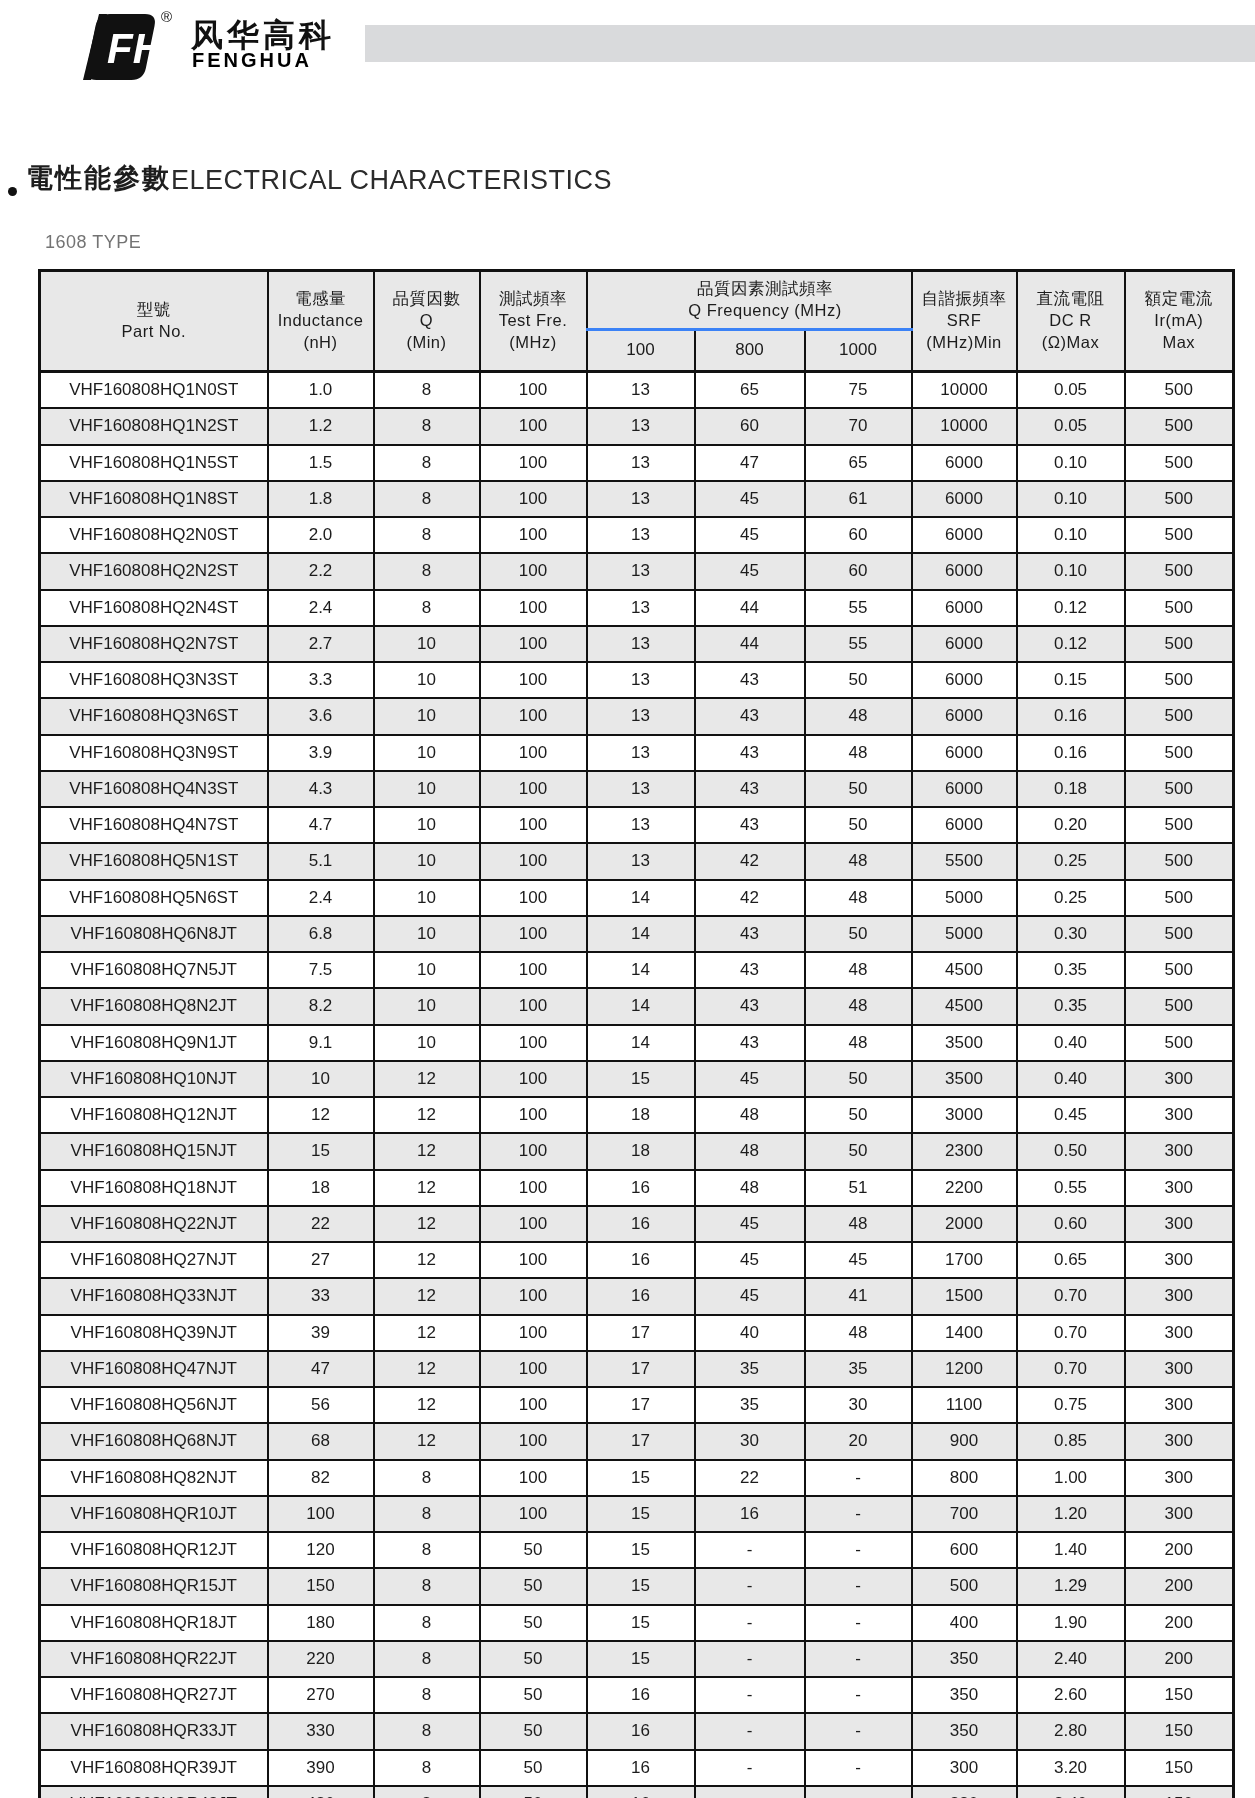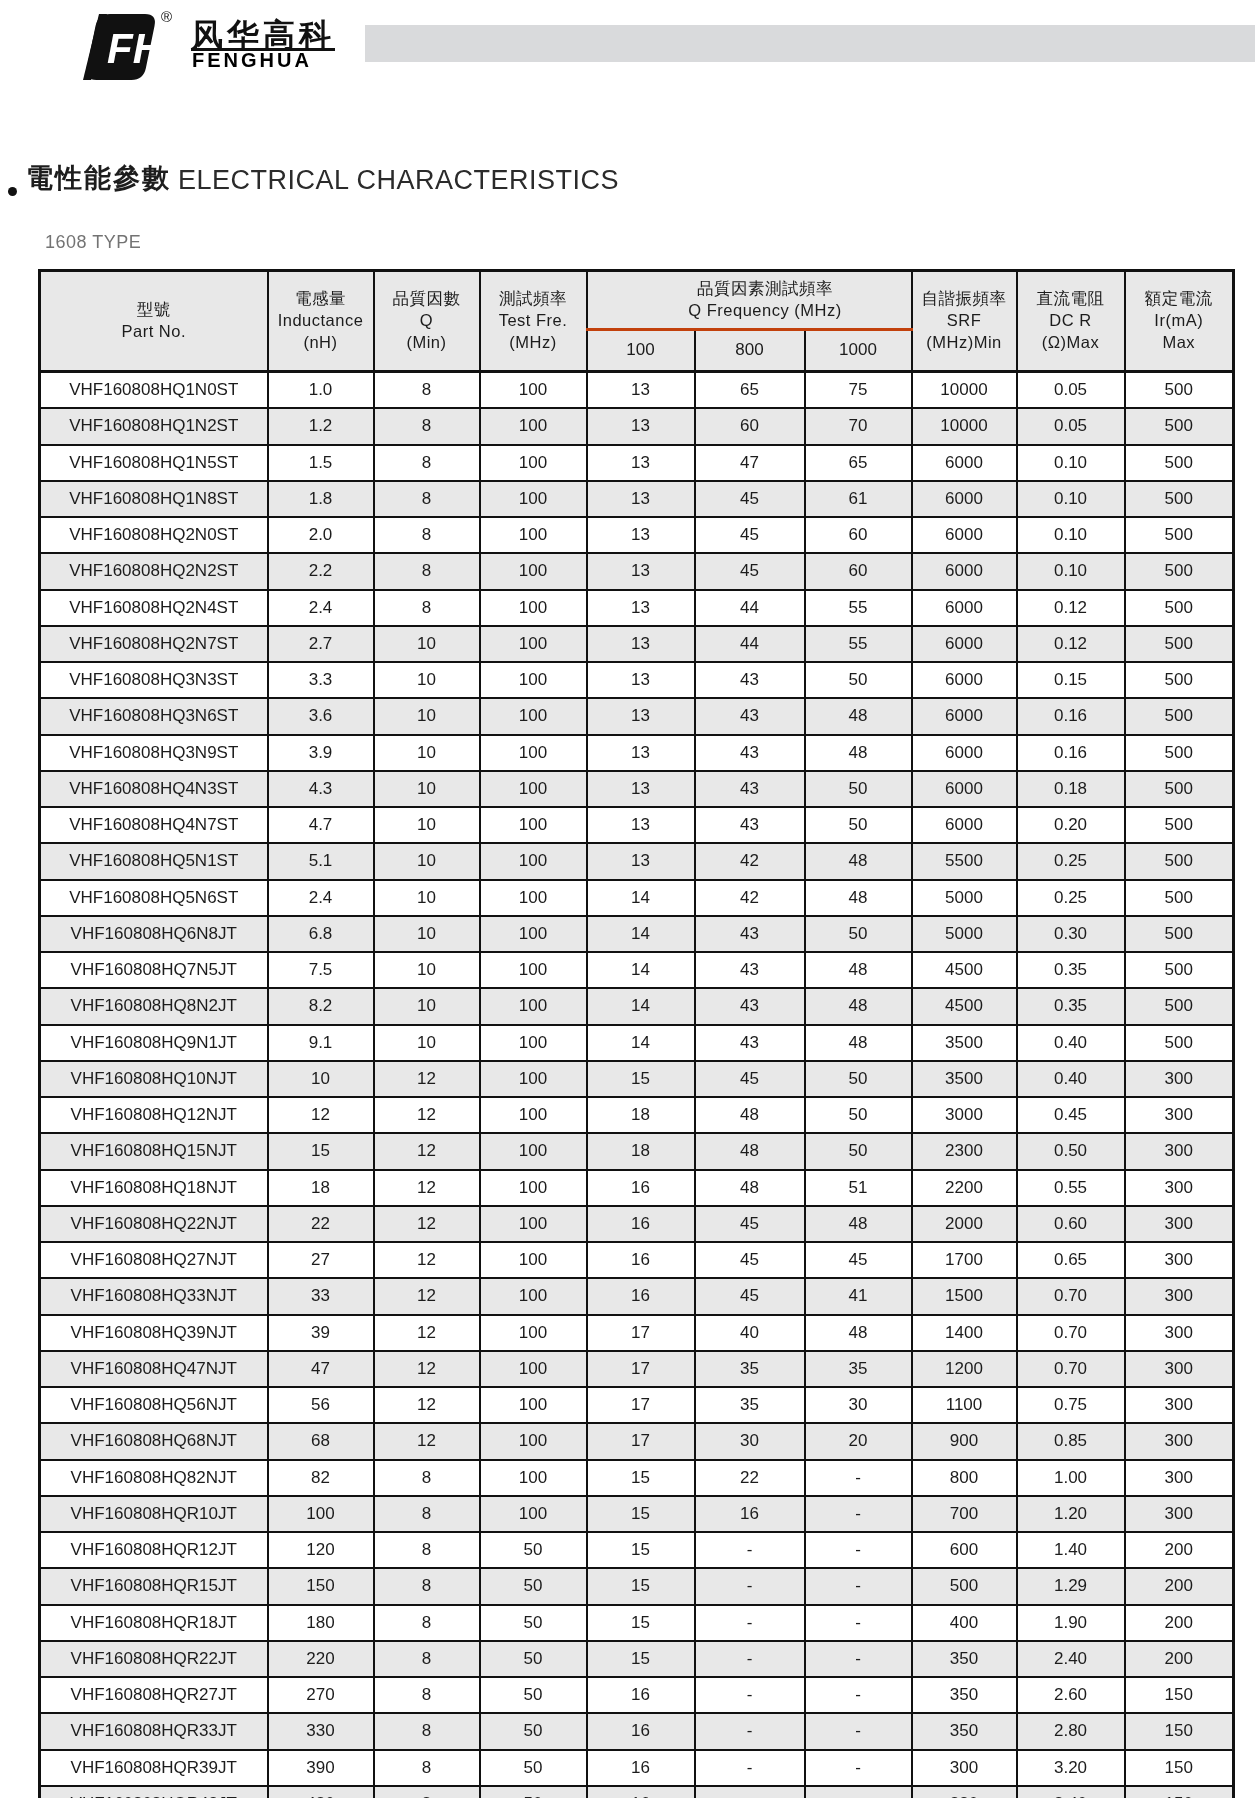--- a/index.html
+++ b/index.html
@@ -5,38 +5,38 @@
   html,body { margin:0; padding:0; background:#fff; }
   .page {
     position:relative; width:1255px; height:1798px; background:#ffffff;
     font-family:"Liberation Sans","DejaVu Sans",sans-serif; color:#1c1c1c;
     overflow:hidden;
   }
   
   .band { position:absolute; left:365px; top:25px; width:890px; height:37px; background:#d9dadc; }
   .logo-mark { position:absolute; left:70px; top:14px; }
   .reg { position:absolute; left:161px; top:8px; font-size:15px; color:#111; }
-  .brand-cn { position:absolute; left:191px; top:14px; font-size:32px; font-weight:bold; letter-spacing:4px; color:#111; white-space:nowrap;text-decoration:underline; }
+  .brand-cn { position:absolute; left:191px; top:14px; font-size:32px; font-weight:bold; letter-spacing:4px; color:#111; white-space:nowrap; }
   .brand-en { position:absolute; left:192px; top:49px; font-size:20px; font-weight:bold; letter-spacing:3px; color:#000000; white-space:nowrap; }
   
   .title { position:absolute; left:8px; top:160px; display:flex; align-items:flex-end; white-space:nowrap; }
   .bullet { width:9px; height:9px; border-radius:50%; background:#111; margin-right:9px; flex:0 0 auto; }
   .title-cn { font-size:27px; font-weight:600; letter-spacing:2px; color:#1d1d1d; }
-  .title-en { font-size:27px; font-weight:400; margin-left:7px; color:#2b2b2b; letter-spacing:0.5px; }
+  .title-en { font-size:27px; font-weight:400; color:#2b2b2b; letter-spacing:0.5px; }
   .subtitle { position:absolute; left:45px; top:232px; font-size:18px; color:#737373; letter-spacing:0.5px; }
   
   .tablewrap { position:absolute; left:38px; top:269px; }
   table { border-collapse:collapse; table-layout:fixed; width:1194px; border:3px solid #111; }
   th, td { border:2px solid #111; text-align:center; vertical-align:middle; padding:0; overflow:hidden; }
   thead th { background:#e8e8e8; font-weight:normal; font-size:16.5px; line-height:1.32; color:#1c1c1c; }
   thead .hl { display:block; letter-spacing:0.5px; }
   tr.group-row { height:59px; }
   tr.sub-row { height:42px; }
   tr.sub-row th { font-size:17px; }
-  th.qgroup { border-bottom:3px solid #c2410c;padding-left:32px; }
+  th.qgroup { border-bottom:3px solid #3b82f6;padding-left:32px; }
   thead { border-bottom:3px solid #111; }
   tbody td { height:34.25px; font-size:17px; background:#ffffff; }
   tbody tr.alt td { background:#e8e8e8; }
 </style>
 </head>
 <body>
 
 <div class="page">
 
   <div class="band"></div>

